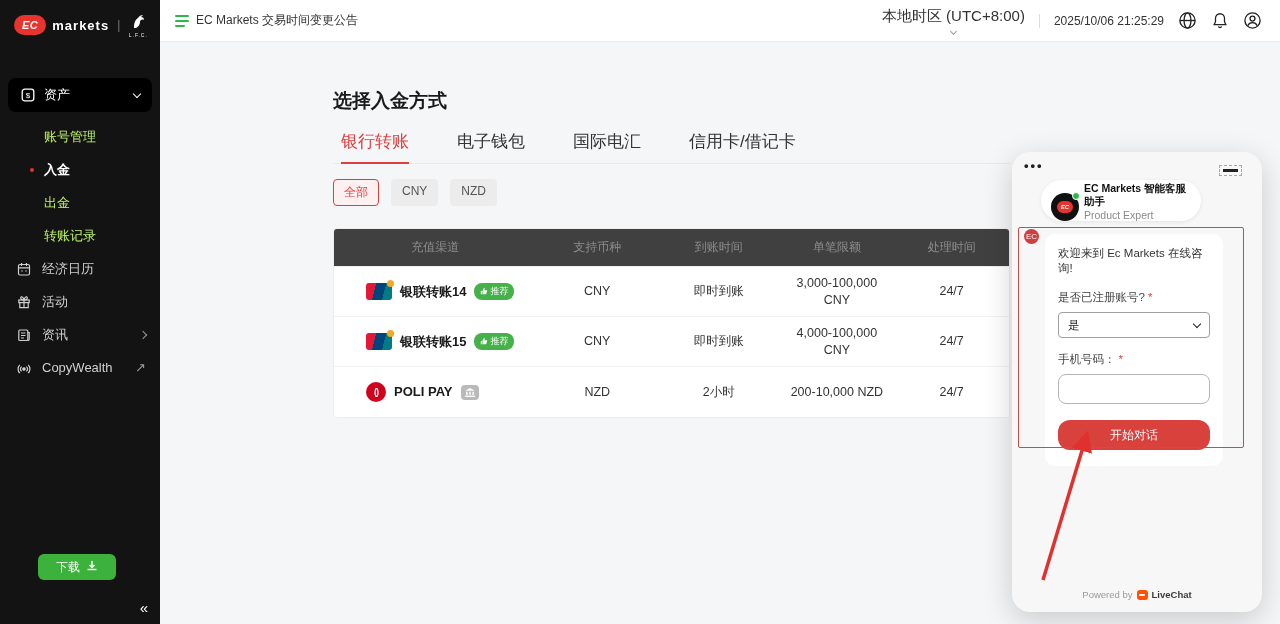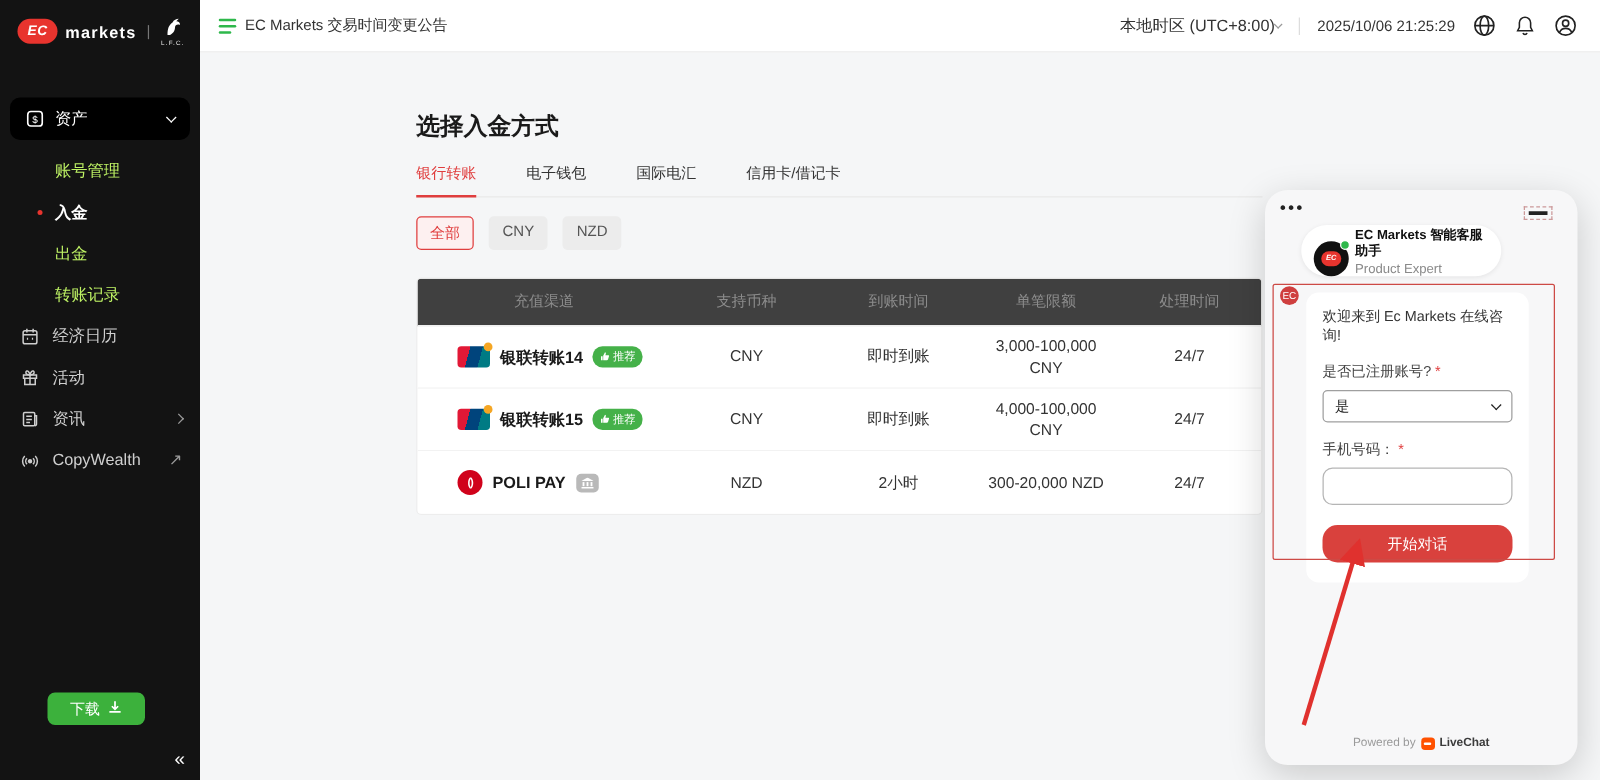--- a/index.html
+++ b/index.html
@@ -34,31 +34,31 @@
   .sicon { flex:0 0 auto; display:inline-flex; }
 
   
   .topbar { position:absolute; left:160px; top:0; right:0; height:42px; background:#fff; border-bottom:1px solid #ececec;
     display:flex; align-items:center; padding:0 18px 0 15px; }
   .announce { display:flex; align-items:center; gap:7px; font-size:12px; color:#333; cursor:pointer; }
   .ham { display:flex; flex-direction:column; gap:3px; }
   .ham span { display:block; height:2px; background:#2eb84b; border-radius:1px; }
   .ham .b1{width:14px;} .ham .b2{width:14px;} .ham .b3{width:10px;}
   .top-right { margin-left:auto; display:flex; align-items:center; gap:14px; }
-  .tz { display:flex; align-items:center; font-size:13px; color:#333; cursor:pointer; }
+  .tz { display:flex; align-items:center; gap:6px; font-size:15px; color:#333; cursor:pointer;flex-direction:column; }
   .tz .chev { color:#999; width:5px; height:5px; }
   .vdiv { width:1px; height:14px; background:#ddd; }
   .dt { font-size:12px; color:#333; }
   .tb-icon { display:inline-flex; cursor:pointer; color:#222; }
 
   
   .main { position:absolute; left:160px; top:42px; right:0; bottom:0; padding:46px 0 0 173px; }
   .page-title { font-size:19px; font-weight:bold; color:#1a1a1a; }
   .tabs { display:flex; gap:40px; margin-top:16px; width:677px; border-bottom:1px solid #e9e9e9; }
-  .tab { font-size:12px; color:#333; padding-bottom:10px; cursor:pointer; position:relative; }
+  .tab { font-size:17px; color:#333; padding-bottom:10px; cursor:pointer; position:relative;margin-left:8px; }
   .tab.active { color:#e03e3e; }
   .tab.active::after { content:""; position:absolute; left:0; right:0; bottom:-1px; height:2px; background:#e03e3e; }
   .chips { display:flex; gap:12px; margin-top:15px; }
   .chip { font-size:12px; padding:4px 10px; border-radius:4px; background:#ececec; color:#555; border:1px solid #ececec; cursor:pointer; }
   .chip.active { background:#fdf0f0; border-color:#e03e3e; color:#e03e3e; }
   .table { margin-top:22px; width:677px; background:#fff; border:1px solid #ededed; border-radius:4px; overflow:hidden; }
   .trow { display:grid; grid-template-columns:30% 18% 18% 17% 17%; align-items:center; }
   .thead { background:#404040; height:38px; border-bottom:1px solid #f0f0f0; }
   .th { font-size:12px; color:#8c8c8c; text-align:center; }
   .tbody-row { height:50px; border-bottom:1px solid #f2f2f2; background:#fff; cursor:pointer; }
@@ -318,21 +318,21 @@
               <rect x="1.2" y="4.5" width="1.8" height="4"></rect>
               <rect x="5.1" y="4.5" width="1.8" height="4"></rect>
               <rect x="9" y="4.5" width="1.8" height="4"></rect>
               <rect x="0" y="9.3" width="12" height="1.6"></rect>
             </svg>
         </span>
       </div>
       <div class="td">NZD</div>
       <div class="td">2小时</div>
       <div class="td">
-          <div>300-20,000 NZD</div>
+          <div>200-10,000 NZD</div>
         </div>
       <div class="td">24/7</div>
     </div>
   </div>
 </div>
 
 <div class="chat">
   <div class="chat-dots">•••</div>
   <div class="chat-min"></div>
 

